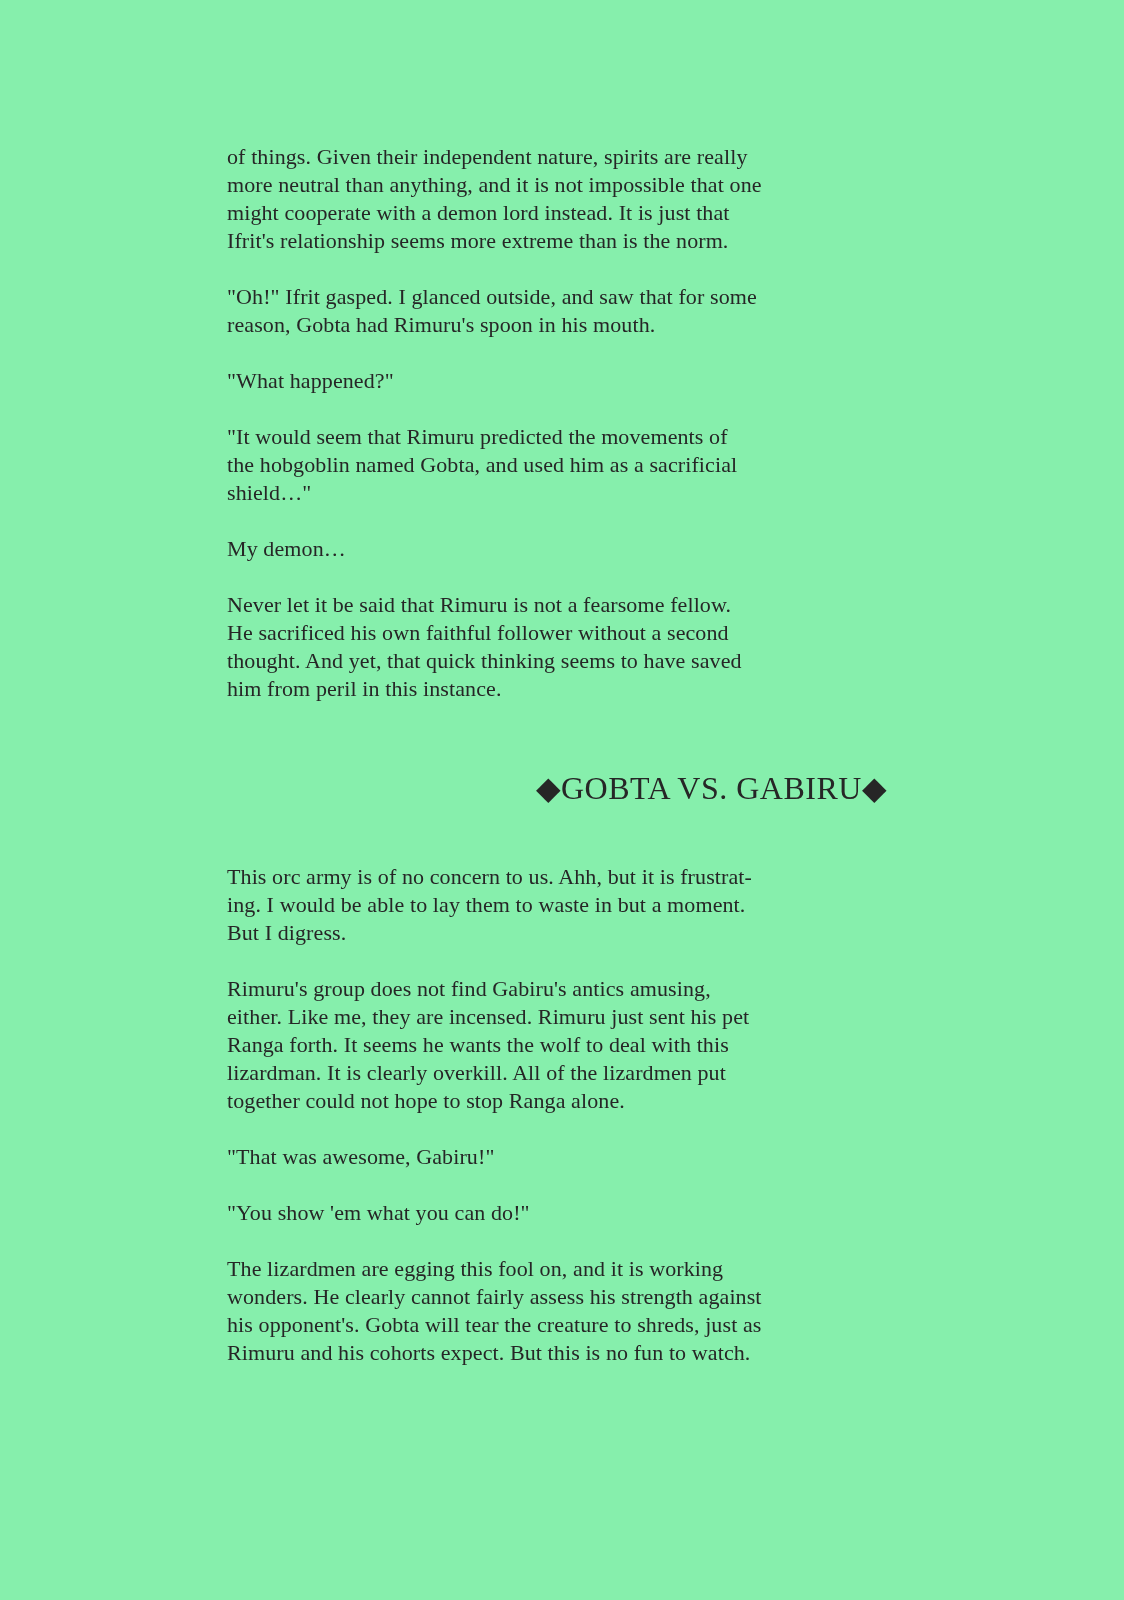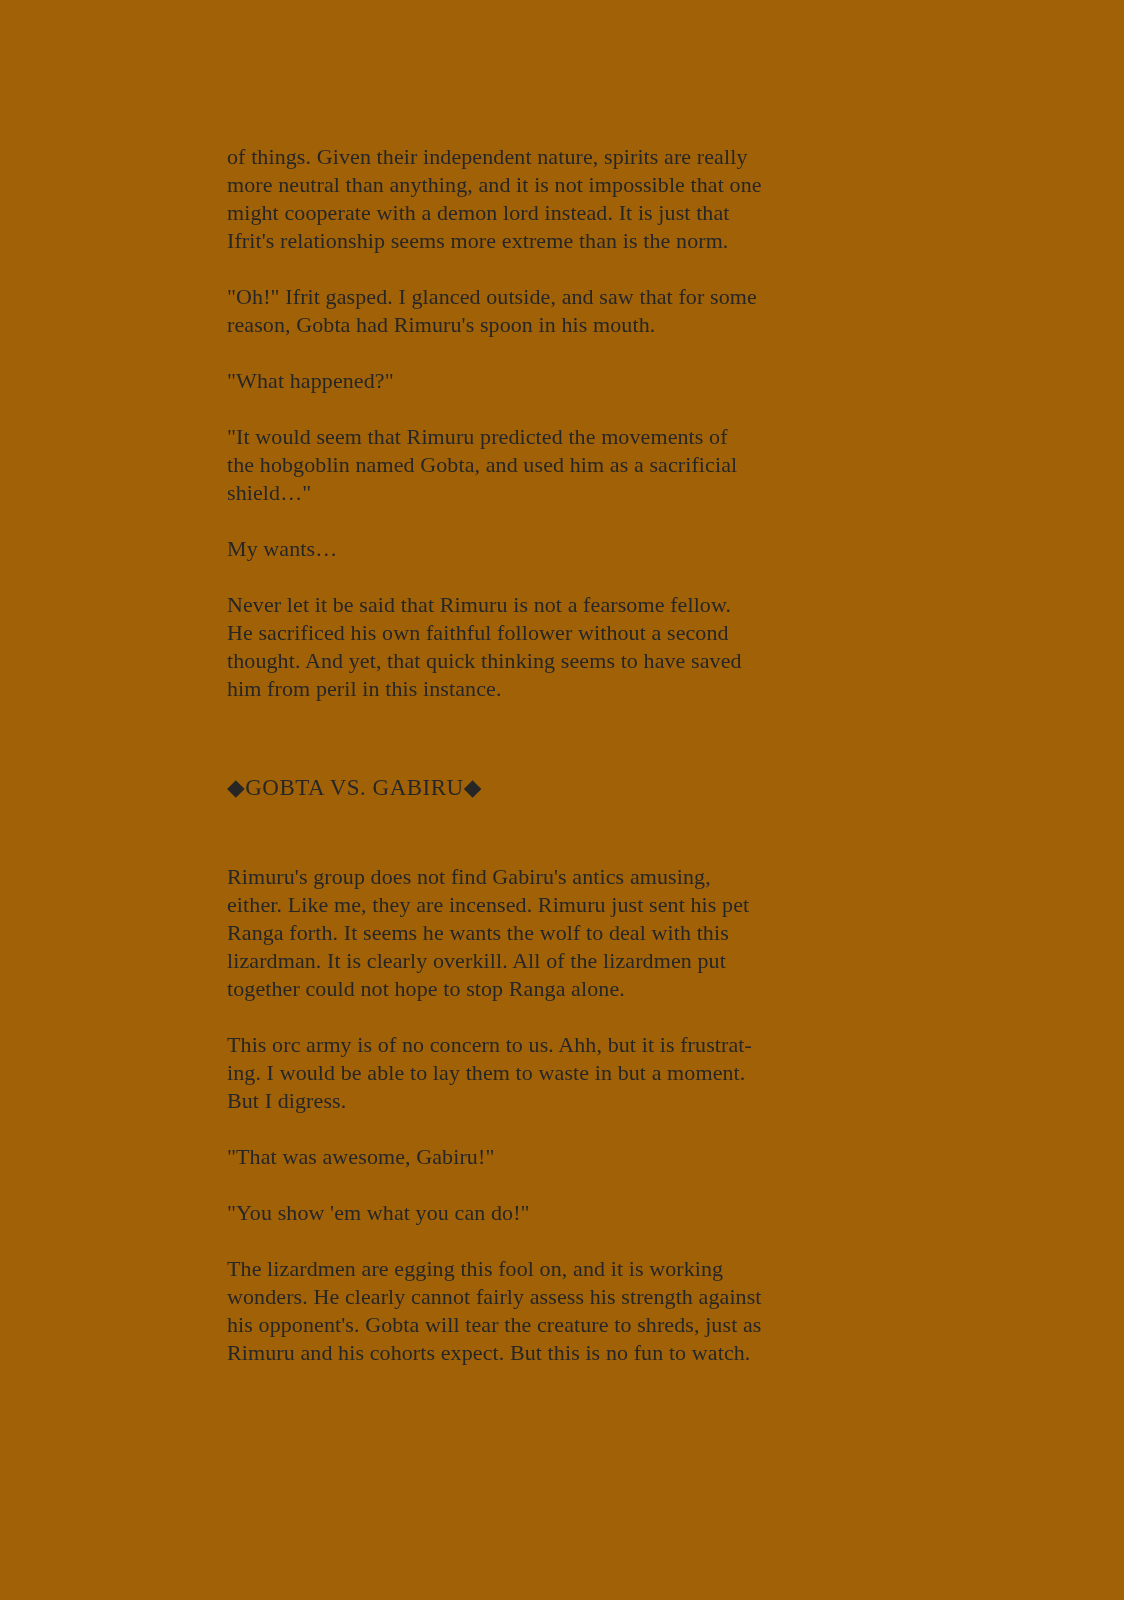--- a/index.html
+++ b/index.html
@@ -12,81 +12,81 @@
     height: 1600px;
     position: relative;
     overflow: hidden;
     font-family: "Liberation Serif", serif;
   }
   .page {
     position: absolute;
     left: 0; top: 0;
     width: 1124px;
     height: 1600px;
-    background: #a16207;
+    background: #86efac;
   }
   .text-column {
     position: absolute;
     left: 227px;
     top: 143px;
     width: 690px;
   }
   .para {
     margin: 0 0 28px 0;
     font-size: 22px;
     line-height: 28px;
     color: #262626;
     letter-spacing: 0.1px;
     white-space: pre-line; 
     text-align: left;
   }
   .section-heading {
     margin: 68px 0 58px 0;
-    font-size: 23px;
+    font-size: 32px;
     line-height: 34px;
     font-weight: normal;
     color: #262626;
     letter-spacing: 0.5px;
-    text-align: left;
+    text-align: right;
     white-space: nowrap;
     width: 660px;
   }
 </style>
 </head>
 <body>
 
 <div class="page">
   <div class="text-column">
 
     <p class="para">of things. Given their independent nature, spirits are really
 more neutral than anything, and it is not impossible that one
 might cooperate with a demon lord instead. It is just that
 Ifrit's relationship seems more extreme than is the norm.</p>
     <p class="para">"Oh!" Ifrit gasped. I glanced outside, and saw that for some
 reason, Gobta had Rimuru's spoon in his mouth.</p>
     <p class="para">"What happened?"</p>
     <p class="para">"It would seem that Rimuru predicted the movements of
 the hobgoblin named Gobta, and used him as a sacrificial
 shield…"</p>
-    <p class="para">My wants…</p>
+    <p class="para">My demon…</p>
     <p class="para">Never let it be said that Rimuru is not a fearsome fellow.
 He sacrificed his own faithful follower without a second
 thought. And yet, that quick thinking seems to have saved
 him from peril in this instance.</p>
 
     <h2 class="section-heading">◆GOBTA VS. GABIRU◆</h2>
 
+    <p class="para">This orc army is of no concern to us. Ahh, but it is frustrat-
+ing. I would be able to lay them to waste in but a moment.
+But I digress.</p>
     <p class="para">Rimuru's group does not find Gabiru's antics amusing,
 either. Like me, they are incensed. Rimuru just sent his pet
 Ranga forth. It seems he wants the wolf to deal with this
 lizardman. It is clearly overkill. All of the lizardmen put
 together could not hope to stop Ranga alone.</p>
-    <p class="para">This orc army is of no concern to us. Ahh, but it is frustrat-
-ing. I would be able to lay them to waste in but a moment.
-But I digress.</p>
     <p class="para">"That was awesome, Gabiru!"</p>
     <p class="para">"You show 'em what you can do!"</p>
     <p class="para">The lizardmen are egging this fool on, and it is working
 wonders. He clearly cannot fairly assess his strength against
 his opponent's. Gobta will tear the creature to shreds, just as
 Rimuru and his cohorts expect. But this is no fun to watch.</p>
 
   </div>
 </div>
 

